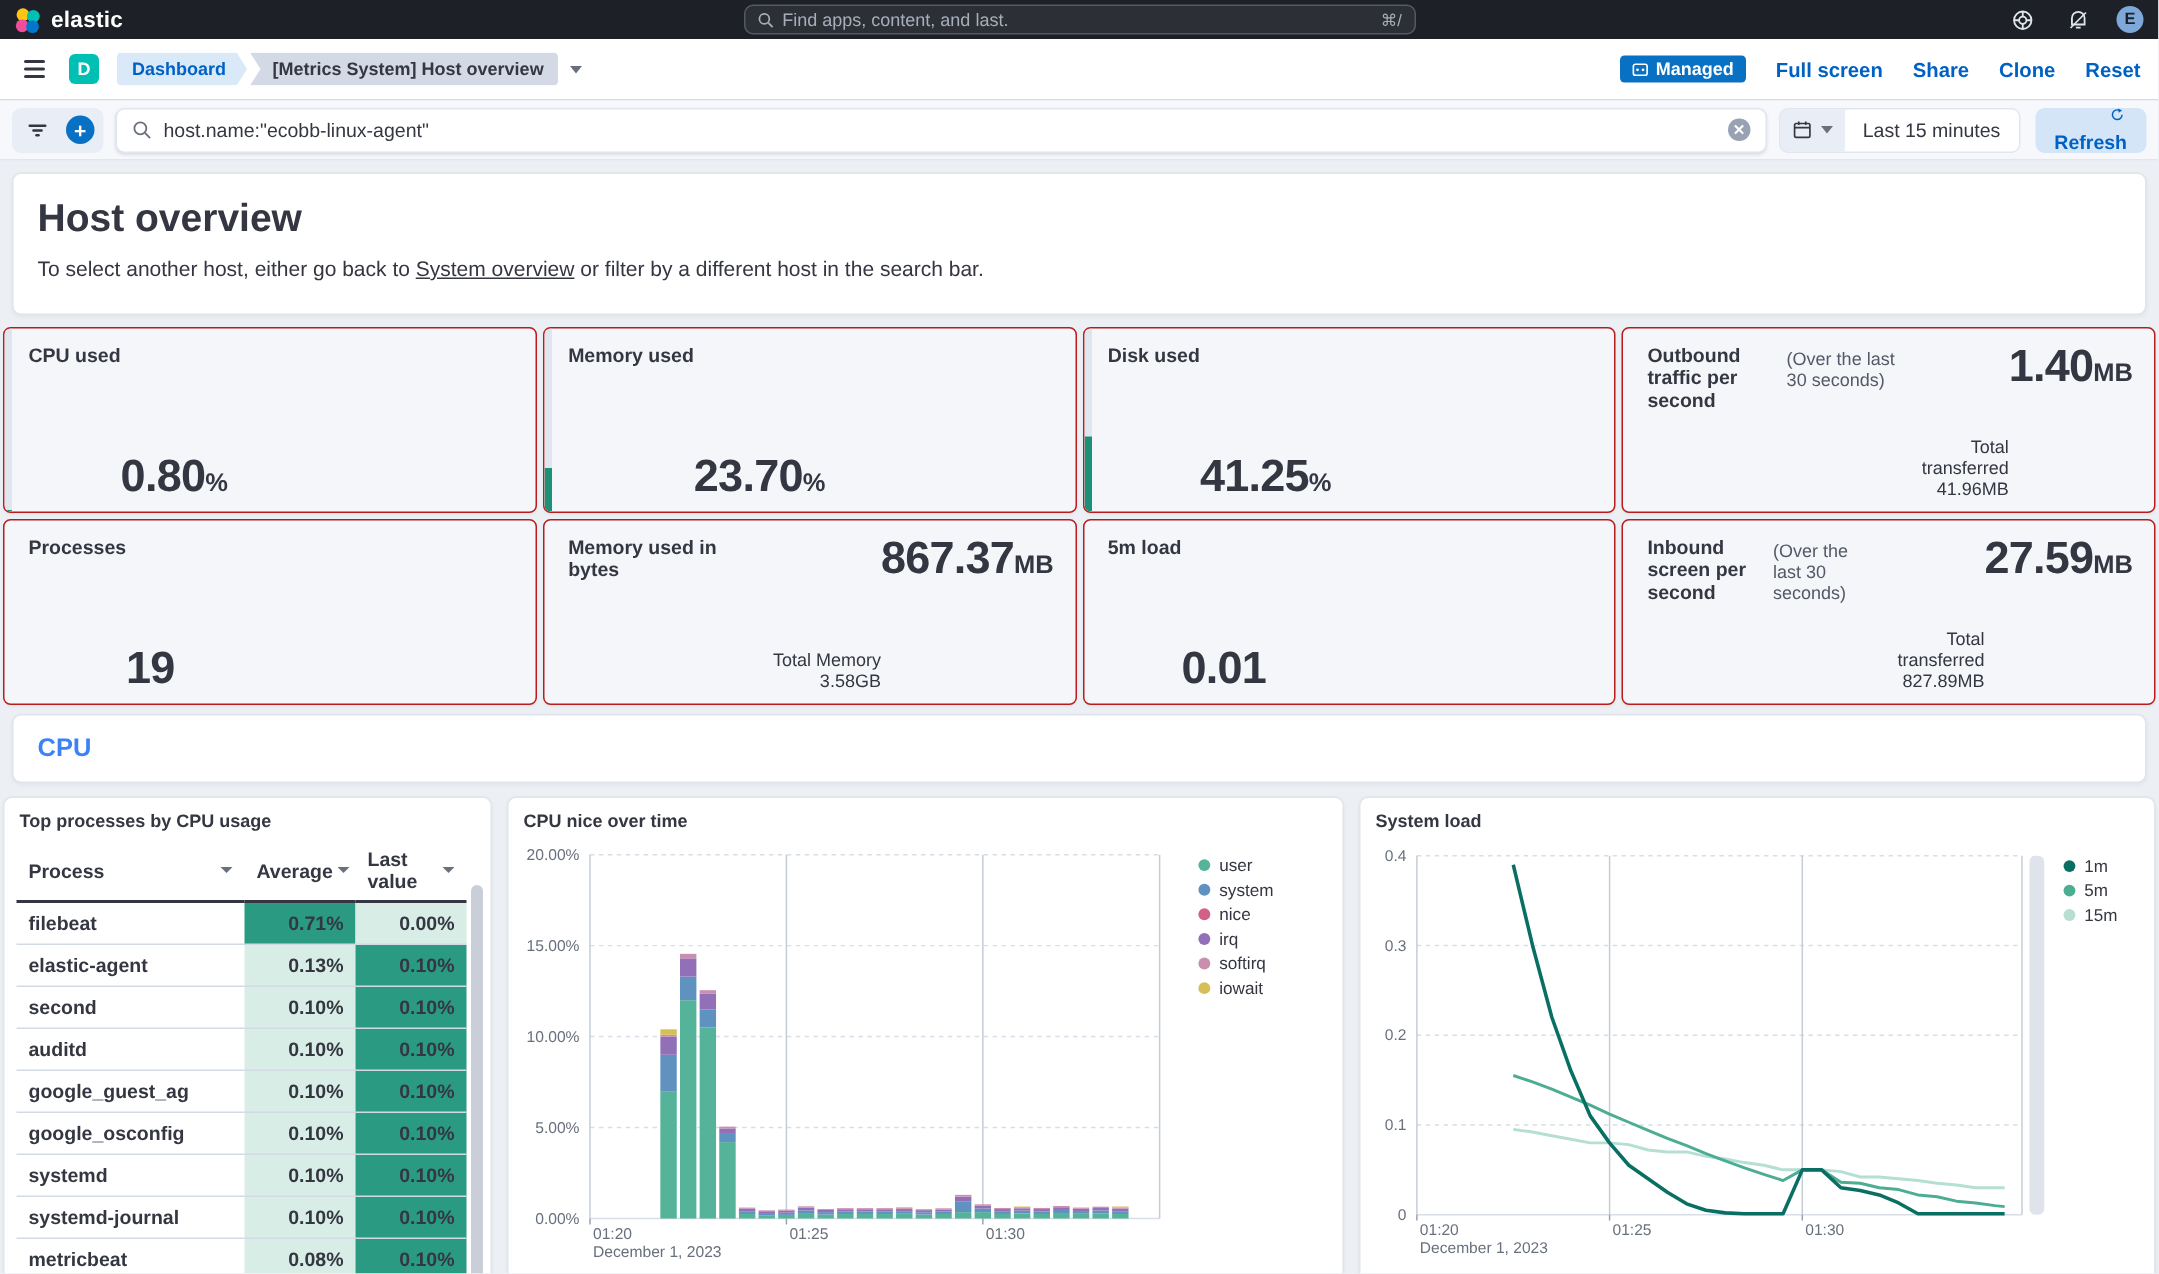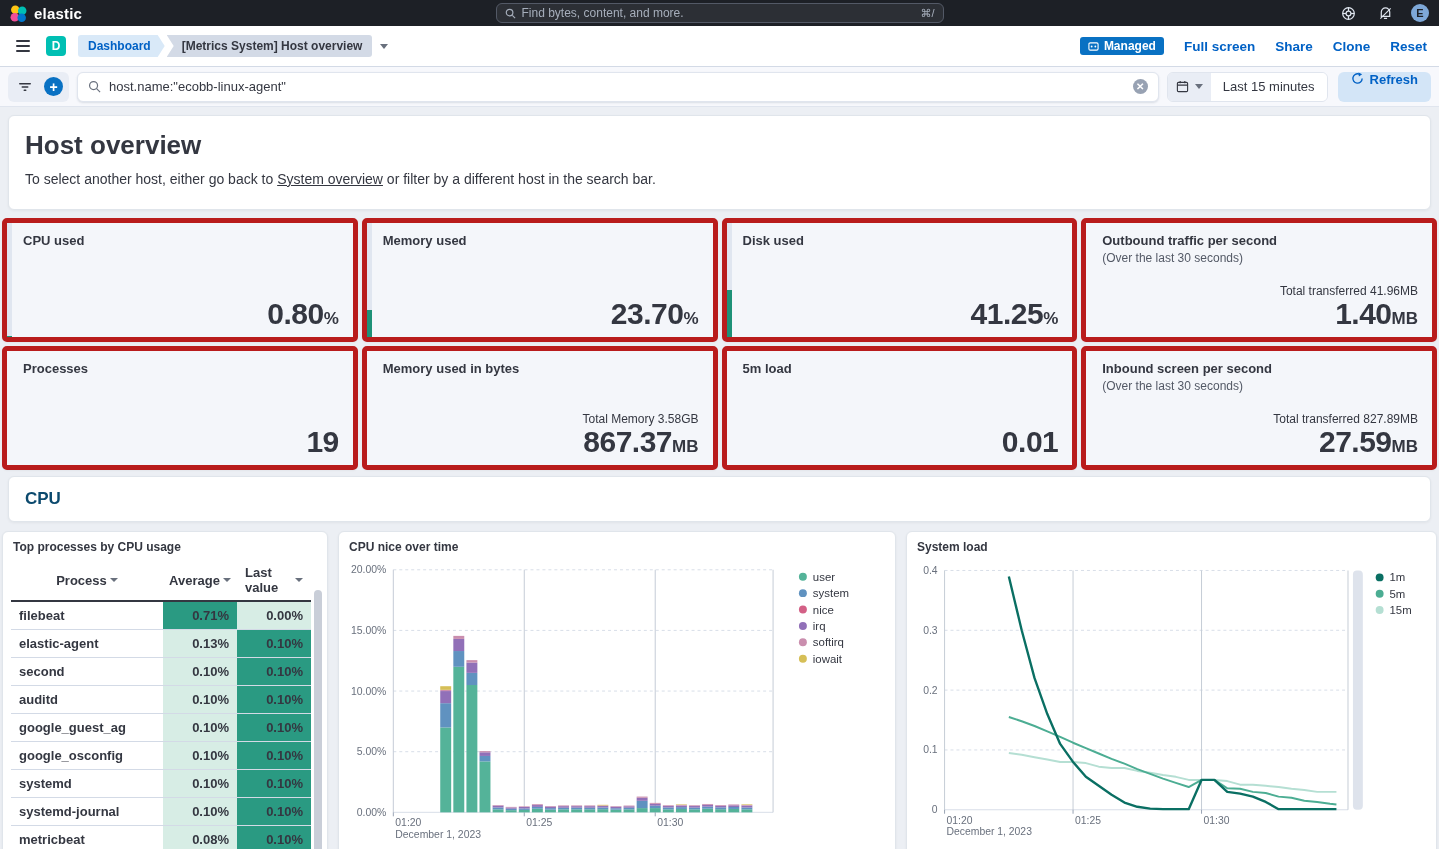--- a/index.html
+++ b/index.html
@@ -42,36 +42,36 @@
   .plus-circle { width:19px; height:19px; border-radius:50%; background:#0971C3; color:#fff; font-size:14px; font-weight:700;
     display:flex; align-items:center; justify-content:center; line-height:1; cursor:pointer; }
   .query-input { flex:1; height:30px; background:#FFFFFF; border:1px solid #E0E5EE; box-shadow:0 1px 2px rgba(152,162,179,.3);
     border-radius:6px; display:flex; align-items:center; padding:0 10px; gap:8px; }
   .query-text { flex:1; font-size:13px; color:#343741; }
   .clear-circle { width:15px; height:15px; border-radius:50%; background:#98A2B3; color:#fff; font-size:10px; font-weight:700;
     display:flex; align-items:center; justify-content:center; cursor:pointer; }
   .datepicker { height:30px; display:flex; align-items:stretch; border-radius:6px; overflow:hidden; border:1px solid #E0E5EE; }
   .date-left { background:#E9EDF5; display:flex; align-items:center; gap:5px; padding:0 8px; cursor:pointer; }
   .date-mid { background:#FFFFFF; display:flex; align-items:center; padding:12px 12px; font-size:13px; color:#343741; cursor:pointer; }
-  .refresh-btn { height:30px; margin-left:2px; background:#D3E5F7; color:#0061C5; border-radius:6px; display:flex; align-items:flex-start;
-    gap:6px; padding:0 13px; font-size:13px; font-weight:700; cursor:pointer; }
+  .refresh-btn { height:30px; margin-left:2px; background:#D3E5F7; color:#0061C5; border-radius:6px; display:flex; align-items:flex-end;
+    gap:6px; padding:0 13px; font-size:13px; font-weight:700; cursor:pointer;flex-direction:column; }
 
   
   .panel { background:#FFFFFF; border:1px solid #E0E5EB; border-radius:6px; box-shadow:0 1px 3px rgba(0,0,0,.05); }
   .host-panel { margin:8px 8px 0; height:95px; padding:14px 16px; }
   .host-title { font-size:26px; font-weight:700; color:#343741; }
   .host-desc { margin-top:10px; font-size:14px; color:#343741; }
   .host-desc a { color:#343741; text-decoration:underline; cursor:pointer; }
   .section-panel { margin:6px 8px 0; height:46px; padding:12px 16px; }
-  .section-title { font-size:17px; font-weight:700; color:#0c4a6e; }
+  .section-title { font-size:17px; font-weight:700; color:#3b82f6; }
 
   
   .metric-grid { display:grid; grid-template-columns:repeat(4,1fr); gap:4px; margin:8px 2px 0; }
-  .mcard { position:relative; height:124px; background:#F4F6FA; border:5px solid #b91c1c; border-radius:5px;
-    box-shadow:0 1px 2px rgba(0,0,0,.04); padding:10px 14px 8px 16px; display:flex; flex-direction:column; overflow:hidden; }
+  .mcard { position:relative; height:124px; background:#F4F6FA; border:1px solid #b91c1c; border-radius:5px;
+    box-shadow:0 1px 2px rgba(0,0,0,.04); padding:10px 14px 8px 16px; display:flex; flex-direction:row; overflow:hidden; }
   .mcard-bar { position:absolute; left:0; top:0; bottom:0; width:5px; background:#E0E6F0; }
   .mcard-bar i { position:absolute; bottom:0; left:0; right:0; background:#1D9177; display:block; }
   .mcard-title { font-size:13px; font-weight:700; color:#343741; }
   .mcard-sub { font-size:12px; color:#535966; margin-top:3px; }
   .mcard-secondary { margin-top:auto; font-size:12px; color:#343741; text-align:right; }
   .mcard-value-row { text-align:right; font-size:30px; font-weight:700; color:#343741; line-height:1.05; letter-spacing:-.5px; }
   .mcard-value-row .unit { font-size:17px; letter-spacing:0; }
   .mcard.no-secondary .mcard-value-row { margin-top:auto; }
 
   
@@ -84,21 +84,21 @@
 
   
   .ptable-wrap { position:absolute; top:28px; left:8px; right:18px; bottom:0; }
   table.ptable { width:100%; border-collapse:collapse; table-layout:fixed; }
   .ptable th { font-size:13px; font-weight:700; color:#343741; text-align:left; padding:5px 8px; border-bottom:2px solid #343741; }
   .ptable th.num { text-align:left; }
   .ptable td { font-size:13px; color:#343741; padding:6px 8px; border-bottom:1px solid #D3DAE6; height:27px;font-weight:bold; }
   .ptable td.num { text-align:right; }
   .ptable td.shade-dark { background:#2A9A82; }
   .ptable td.shade-light { background:#D7EDE5; }
-  .th-inner { display:flex; align-items:center; justify-content:center; gap:3px; cursor:pointer; }
+  .th-inner { display:flex; align-items:center; justify-content:space-between; gap:3px; cursor:pointer; }
   .th-chev { width:0; height:0; border-left:4px solid transparent; border-right:4px solid transparent; border-top:4px solid #69707D; }
   .tbl-scrollbar { position:absolute; right:5px; top:58px; bottom:8px; width:8px; background:#C9CED8; border-radius:4px; }
 </style>
 </head>
 <body>
 
 <div class="viewport">
 
   <div class="topbar">
     <div class="logo-wrap">
@@ -108,21 +108,21 @@
         <circle cx="4.5" cy="11.5" r="4" fill="#F04E98"></circle>
         <circle cx="11" cy="12" r="4" fill="#0077CC"></circle>
       </svg>
       <span class="logo-text">elastic</span>
     </div>
     <div class="global-search">
       <svg width="11" height="11" viewBox="0 0 12 12">
         <circle cx="5" cy="5" r="3.6" fill="none" stroke="#A6AEBB" stroke-width="1.3"></circle>
         <line x1="8" y1="8" x2="11" y2="11" stroke="#A6AEBB" stroke-width="1.3"></line>
       </svg>
-      <span class="ph">Find bytes, content, and more.</span>
+      <span class="ph">Find apps, content, and last.</span>
       <span class="shortcut">⌘/</span>
     </div>
     <div class="topbar-right">
       <span class="icon-btn">
         <svg width="15" height="15" viewBox="0 0 16 16">
           <circle cx="8" cy="8" r="6.2" fill="none" stroke="#DFE5EF" stroke-width="1.3"></circle>
           <circle cx="8" cy="8" r="2.6" fill="none" stroke="#DFE5EF" stroke-width="1.3"></circle>
           <line x1="8" y1="1.8" x2="8" y2="5.4" stroke="#DFE5EF" stroke-width="1.3"></line>
           <line x1="8" y1="10.6" x2="8" y2="14.2" stroke="#DFE5EF" stroke-width="1.3"></line>
           <line x1="1.8" y1="8" x2="5.4" y2="8" stroke="#DFE5EF" stroke-width="1.3"></line>

